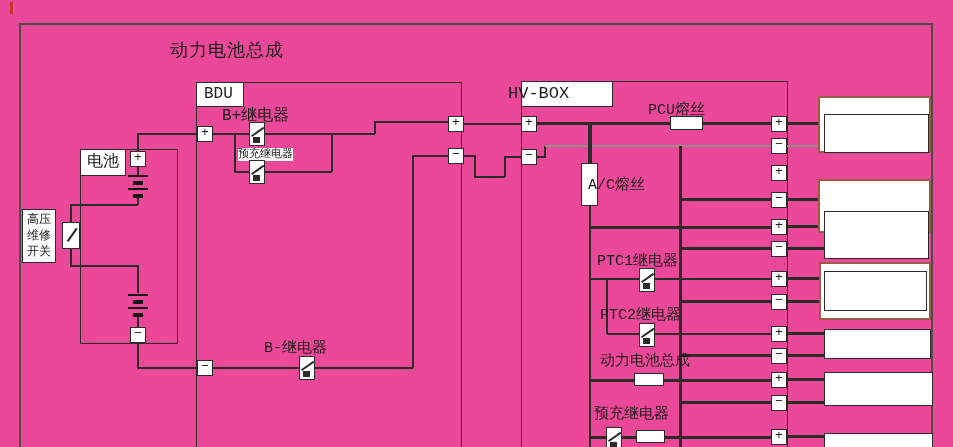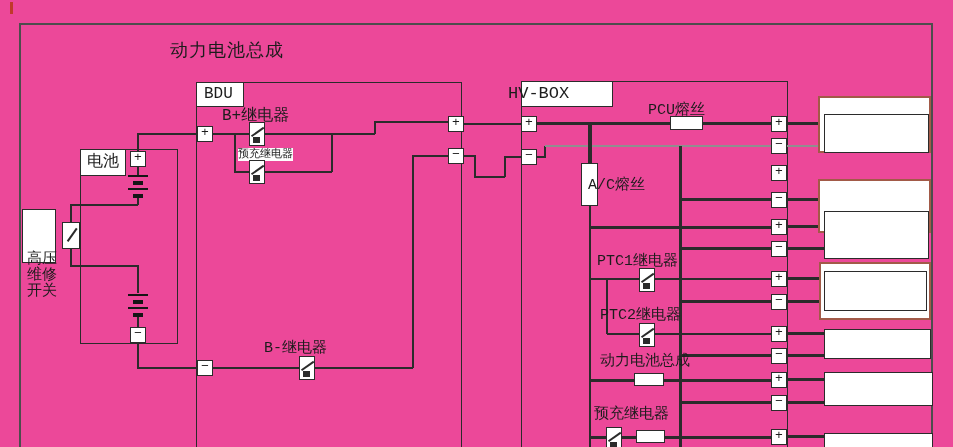--- a/index.html
+++ b/index.html
@@ -57,21 +57,21 @@
   <div class="w" style="left:137px;top:265px;width:1.5px;height:28px;"></div>
   <div class="cellw" style="left:128px;top:294px;"></div>
   <div class="celln" style="left:133px;top:300px;"></div>
   <div class="cellw" style="left:128px;top:307px;"></div>
   <div class="celln" style="left:133px;top:313px;"></div>
   <div class="w" style="left:137px;top:317px;width:1.5px;height:10px;"></div>
   <div class="w" style="left:137px;top:343px;width:1.5px;height:25px;"></div>
   <div class="w" style="left:137px;top:367px;width:61px;height:1.5px;"></div>
 
   <div class="box" style="left:22px;top:209px;width:34px;height:54px;"></div>
-  <div class="lbl" style="left:27px;top:212px;font-size:15px;line-height:16px;margin-top:40px;">
+  <div class="lbl" style="left:27px;top:212px;font-size:12px;line-height:16px;">
     <div>高压</div>
     <div>维修</div>
     <div>开关</div>
   </div>
   <div class="swicon" style="left:62px;top:222px;"></div>
 
   <div class="term" style="left:130px;top:151px;">+</div>
   <div class="term" style="left:130px;top:327px;">−</div>
 
   <div class="rect" style="left:196px;top:82px;width:266px;height:380px;"></div>

